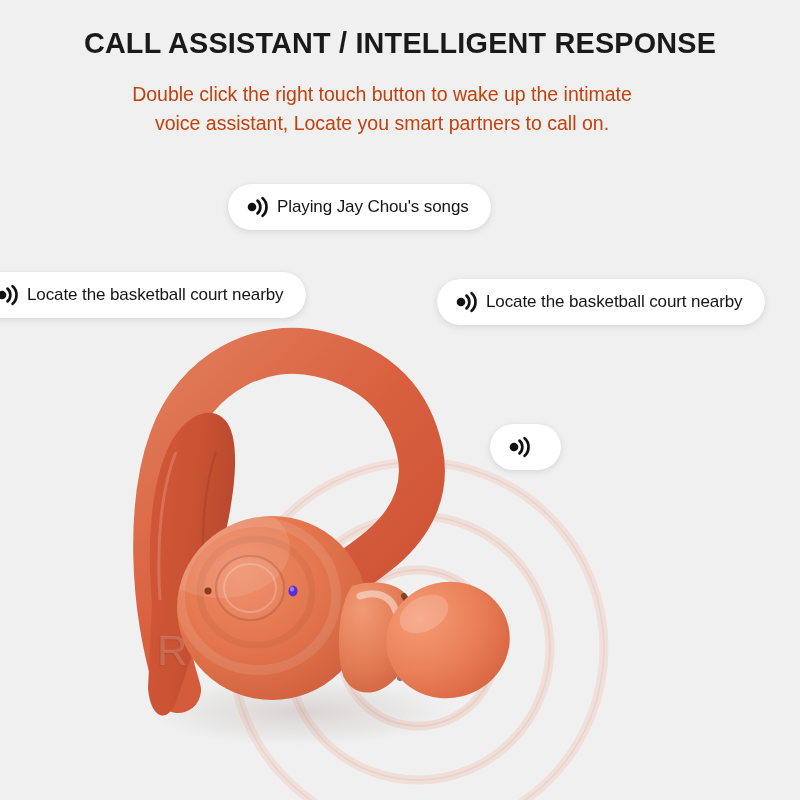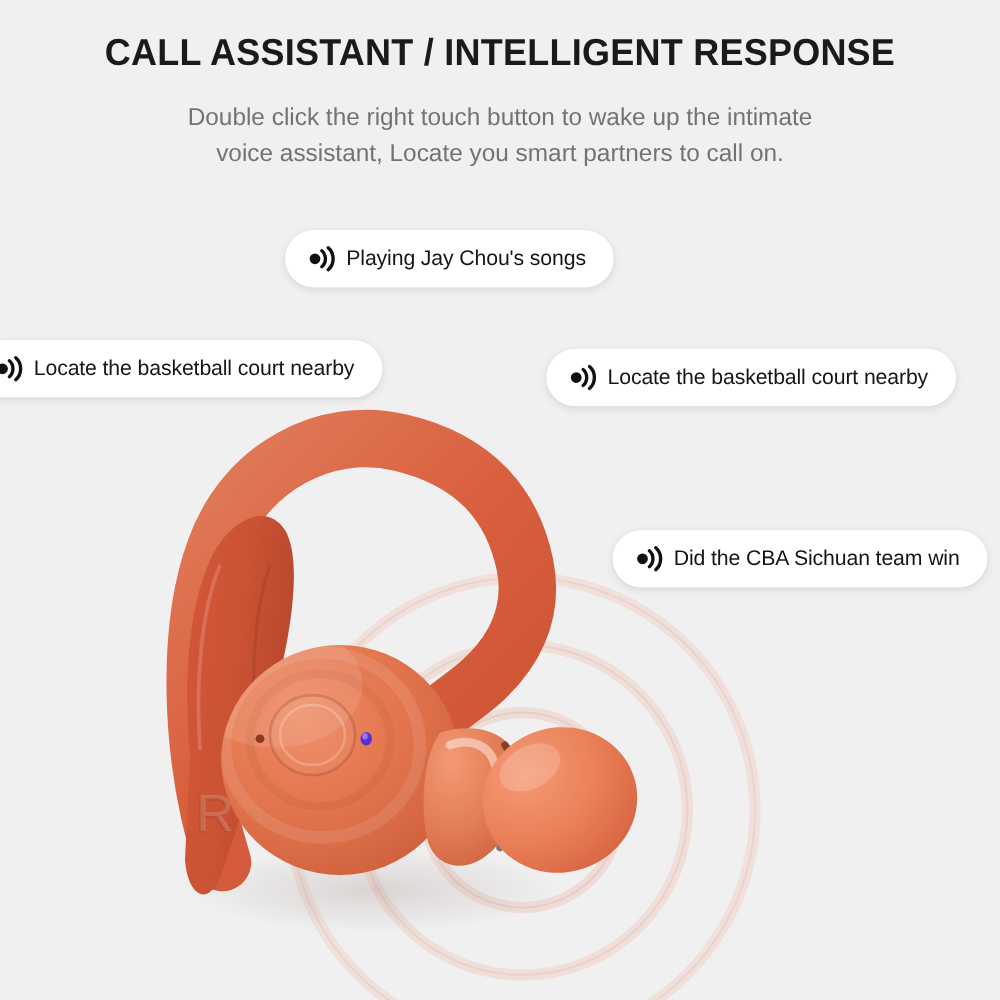--- a/index.html
+++ b/index.html
@@ -26,27 +26,27 @@
     font-family: "Liberation Sans", sans-serif;
     font-size: 30px;
     font-weight: bold;
     letter-spacing: 0.2px;
     color: #1a1a1a;
     transform: scaleX(0.96);
     white-space: nowrap;
   }
   .subhead {
     position: absolute;
-    left: 100px;
+    left: 82px;
     top: 80px;
     width: 600px;
     text-align: center;
     font-size: 19.5px;
     line-height: 29px;
-    color: #737373;
+    color: #c2410c;
     font-weight: normal;
   }
   .subhead .line { display: block; white-space: nowrap; }
 
   
   .bubble {
     position: absolute;
     display: flex;
     align-items: center;
     background: #ffffff;
@@ -223,16 +223,15 @@
     </svg>
     <span class="label">Locate the basketball court nearby</span>
   </div>
 
   <div class="bubble" id="bubble-3">
     <svg class="snd-icon" viewBox="0 0 24 22">
       <circle cx="6" cy="11" r="4.3" fill="#111"></circle>
       <path d="M 11.5 4.6 C 15.3 7.8, 15.3 14.2, 11.5 17.4" fill="none" stroke="#111" stroke-width="2.7" stroke-linecap="round"></path>
       <path d="M 16.6 2.2 C 21.8 6.6, 21.8 15.4, 16.6 19.8" fill="none" stroke="#111" stroke-width="2.7" stroke-linecap="round"></path>
     </svg>
-    <span class="label">Did the CBA Sichuan team win</span>
   </div>
 
 </div>
 
 </body></html>

